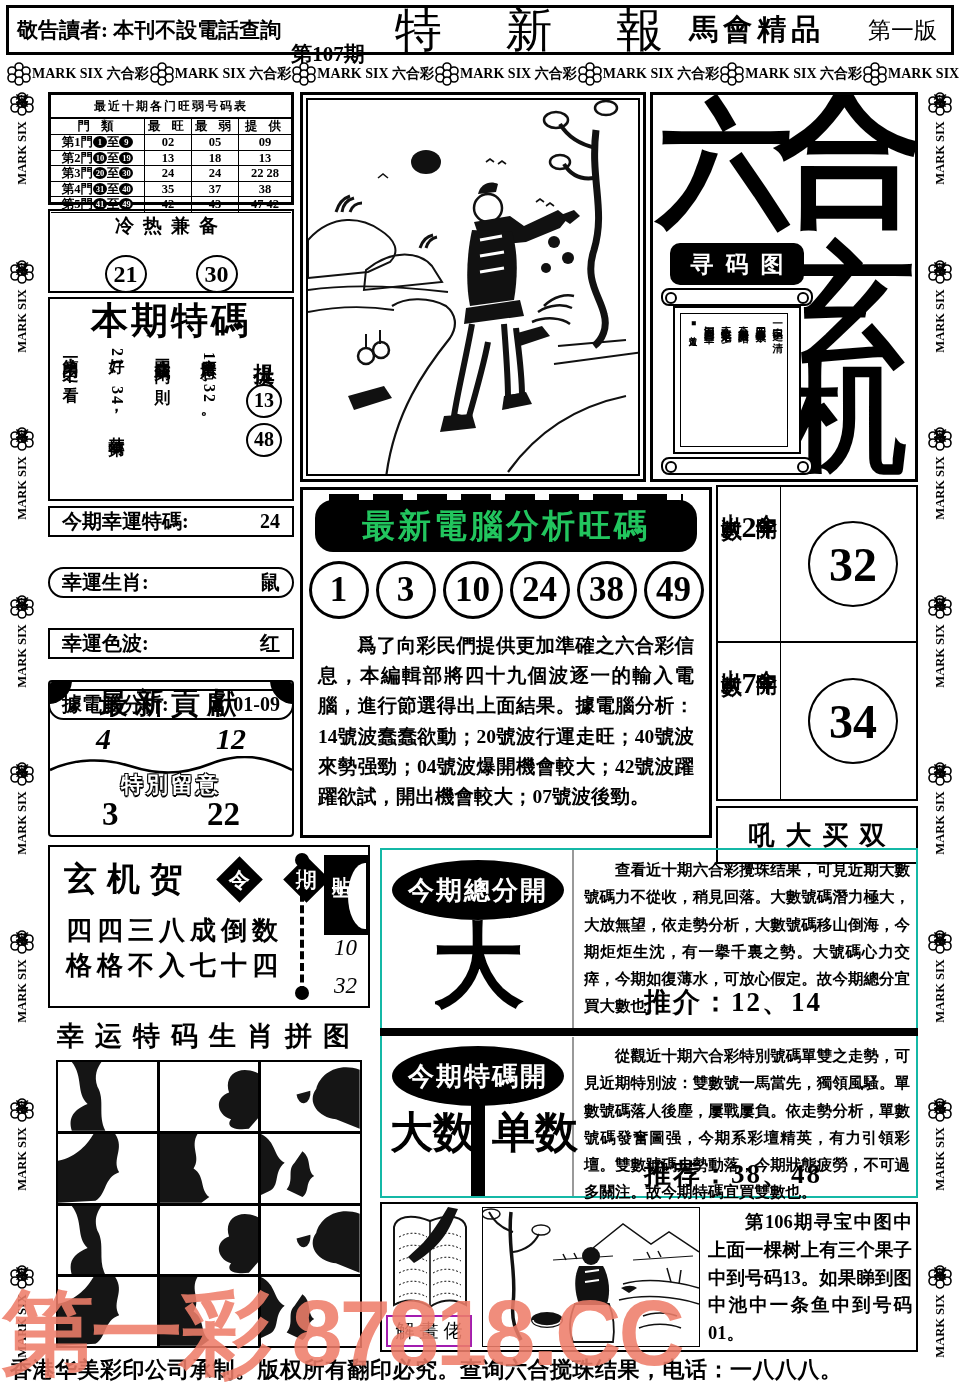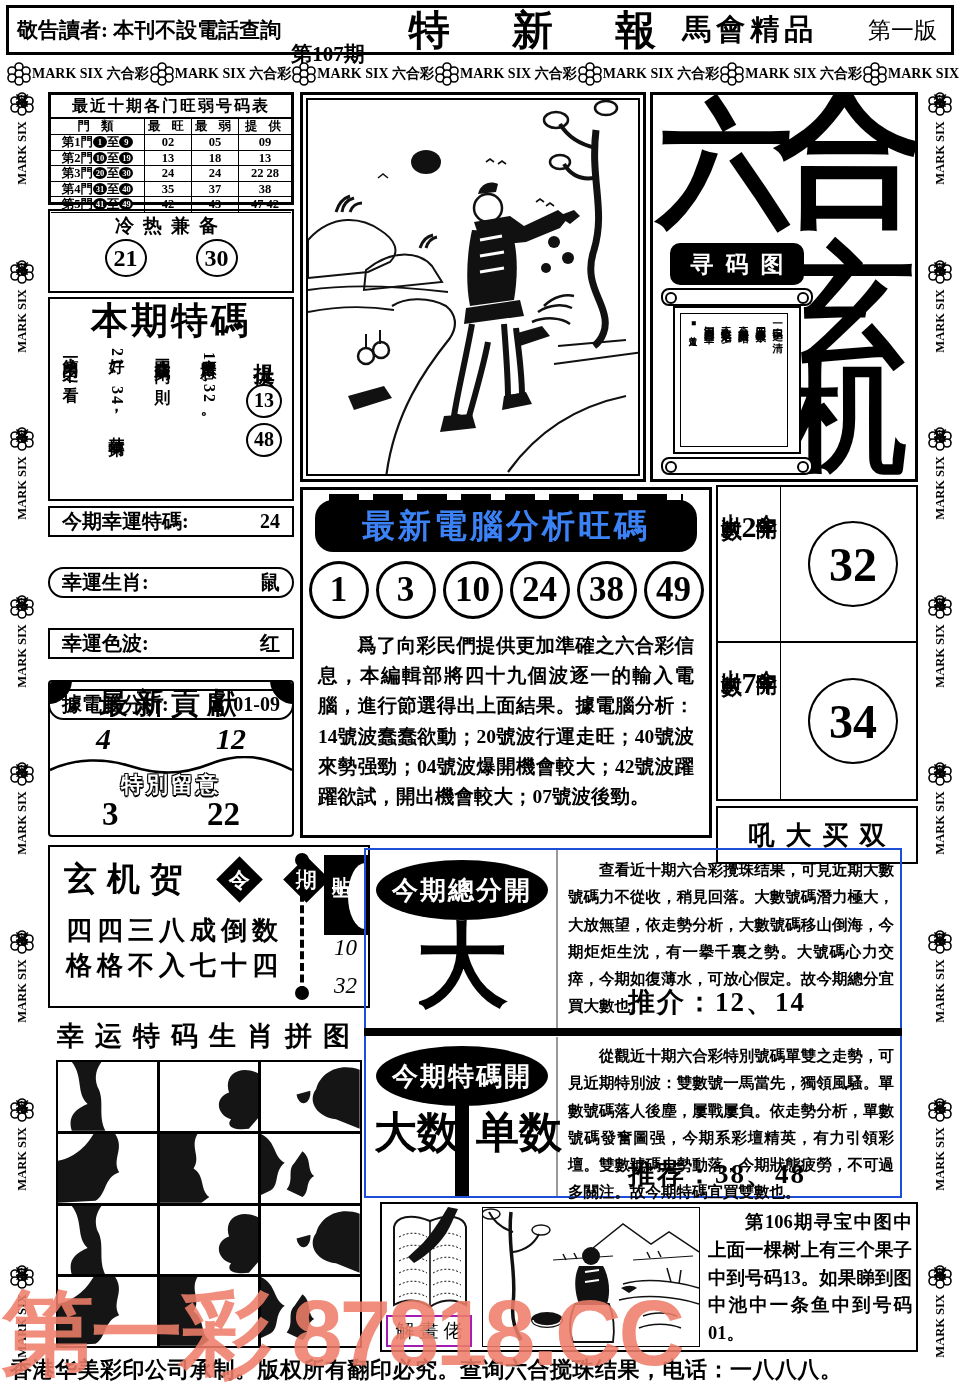--- a/index.html
+++ b/index.html
@@ -6,49 +6,49 @@
   #page{position:relative;width:962px;height:1388px;background:#fff;color:#000;
         font-family:"Liberation Serif",serif;overflow:hidden;margin:0 auto;}
   .abs{position:absolute;}
   svg{display:block;}
 
   
   .header{left:6px;top:5px;width:948px;height:50px;border:3px solid #000;
           display:flex;align-items:center;padding:0 8px;box-sizing:border-box;gap:10px;white-space:nowrap;}
   .h-notice{font-size:21px;font-weight:bold;}
   .h-issue{font-size:21px;font-weight:bold;margin-top:47px;}
-  .h-title{font-size:41px;font-weight:bold;letter-spacing:26px;margin-left:34px;}
+  .h-title{font-size:47px;font-weight:normal;letter-spacing:26px;margin-left:20px;}
   .h-sub{font-size:29px;font-weight:bold;letter-spacing:5px;margin-left:-10px;}
   .h-ed{font-size:23px;margin-left:auto;margin-right:6px;}
 
   
   .marquee{left:6px;top:60px;width:948px;height:28px;display:flex;align-items:center;
            justify-content:space-between;font-size:14px;font-weight:bold;}
   .marquee .mtx{letter-spacing:0px;white-space:nowrap;}
   .flower{display:inline-block;width:26px;height:24px;}
   .side{top:92px;width:44px;height:1266px;display:flex;flex-direction:column;
         justify-content:space-between;align-items:center;}
   .side.left{left:0;} .side.right{right:0;}
   .side-unit{display:flex;flex-direction:column;align-items:center;gap:2px;}
   .side-text{writing-mode:vertical-rl;transform:rotate(180deg);font-size:12.5px;font-weight:bold;white-space:nowrap;}
 
   
   .hot{left:48px;top:92px;width:246px;height:113px;border:3px solid #000;box-sizing:border-box;}
-  .hot-title{font-size:16px;font-weight:bold;text-align:center;letter-spacing:2px;height:22px;line-height:22px;border-bottom:2px solid #000;}
+  .hot-title{font-size:12px;font-weight:bold;text-align:center;letter-spacing:2px;height:22px;line-height:22px;border-bottom:2px solid #000;}
   .hot-grid{display:grid;grid-template-columns:94px 47px 47px 1fr;font-size:12.5px;font-weight:bold;text-align:center;}
   .hot-grid >div{border-bottom:1px solid #000;border-right:1px solid #000;height:14.5px;line-height:14.5px;overflow:hidden;}
   .hot-grid >div:nth-child(4n){border-right:none;}
   .hot-grid >div.hdr{height:15px;line-height:15px;letter-spacing:4px;}
   .chip{display:inline-block;background:#000;color:#fff;border-radius:50%;font-size:8.5px;
         min-width:12px;height:12px;line-height:12px;text-align:center;vertical-align:1px;padding:0 1px;font-weight:bold;}
 
   
   .coldhot{left:48px;top:209px;width:246px;height:84px;border:2px solid #000;box-sizing:border-box;}
   .ch-title{font-size:19px;font-weight:bold;text-align:center;letter-spacing:9px;margin-top:2px;}
-  .ch-nums{display:flex;justify-content:space-around;padding:0 30px;margin-top:0;}
+  .ch-nums{display:flex;justify-content:space-around;padding:0 30px;margin-top:16px;}
   .circle{border:2px solid #000;border-radius:50%;display:flex;align-items:center;justify-content:center;font-weight:bold;background:#fff;}
   .c36{width:38px;height:34px;font-size:24px;}
 
   
   .benqi{left:48px;top:297px;width:246px;height:204px;border:2px solid #000;box-sizing:border-box;}
   .bq-title{font-size:37px;font-weight:bold;text-align:center;letter-spacing:3px;line-height:1.1;margin-top:2px;}
   .bq-cols{display:flex;flex-direction:row-reverse;justify-content:space-between;padding:4px 10px 0 12px;height:150px;}
   .bq-col{writing-mode:vertical-rl;font-size:16px;font-weight:bold;letter-spacing:2px;line-height:1.1;}
   .bq-offer{display:flex;flex-direction:column;align-items:center;gap:5px;}
   .bq-offer .lab{writing-mode:vertical-rl;font-size:21px;font-weight:bold;letter-spacing:4px;}
@@ -97,21 +97,21 @@
   .pz svg{width:100%;height:100%;}
 
   
   .pic{left:300px;top:92px;width:346px;height:390px;border:3px solid #000;box-sizing:border-box;}
   .pic-inner{position:absolute;inset:3px;border:2px solid #000;overflow:hidden;}
 
   
   .computer{left:300px;top:487px;width:412px;height:351px;border:3px solid #000;box-sizing:border-box;}
   .cp-tabs{height:12px;margin:4px 26px 0;background:repeating-linear-gradient(90deg,#000 0 30px,transparent 30px 44px);}
   .cp-banner{margin:-6px 12px 0;height:52px;background:#000;border-radius:18px;display:flex;align-items:center;
-             justify-content:center;color:#3b82f6;font-size:33px;font-weight:bold;letter-spacing:3px;position:relative;}
+             justify-content:center;color:#22c55e;font-size:33px;font-weight:bold;letter-spacing:3px;position:relative;}
   .cp-circles{display:flex;justify-content:center;gap:7px;margin-top:9px;}
   .c54{width:54px;height:52px;font-size:35px;border-width:3px;}
   .cp-text{margin:12px 15px 0;font-size:19.5px;line-height:1.55;text-align:justify;text-indent:2em;font-weight:bold;}
 
   
   .masthead{left:650px;top:92px;width:268px;height:390px;border:3px solid #000;box-sizing:border-box;overflow:hidden;}
   .mh-char{position:absolute;font-weight:900;line-height:1;font-family:"Liberation Serif",serif;}
   .mh-0{left:4px;top:2px;font-size:136px;}
   .mh-1{left:122px;top:-14px;font-size:150px;}
   .mh-2{left:132px;top:146px;font-size:130px;}
@@ -136,21 +136,21 @@
   .ct-labels{display:flex;flex-direction:row-reverse;justify-content:center;gap:7px;margin-top:10px;}
   .ct-labels span{writing-mode:vertical-rl;font-size:21px;font-weight:bold;letter-spacing:3px;}
   .ct-count{text-align:center;font-size:30px;font-weight:bold;margin-top:4px;}
   .ct-circle{position:absolute;right:18px;top:50%;transform:translateY(-50%);width:86px;height:82px;font-size:48px;}
 
   
   .houda{left:716px;top:806px;width:202px;height:58px;border:2px solid #000;box-sizing:border-box;
          display:flex;align-items:center;justify-content:center;font-size:26px;font-weight:bold;letter-spacing:11px;text-indent:11px;background:#fff;}
 
   
-  .analysis{left:364px;top:848px;width:538px;height:350px;border:2px solid #1d4ed8;box-sizing:border-box;}
+  .analysis{left:380px;top:848px;width:538px;height:350px;border:2px solid #14b8a6;box-sizing:border-box;}
   .an-vline1{position:absolute;left:190px;top:0;height:180px;border-left:2px solid #999;}
   .an-vline2{position:absolute;left:190px;top:187px;bottom:0;border-left:2px solid #999;}
   .an-hbar{position:absolute;left:-2px;right:-2px;top:178px;height:8px;background:#000;}
   .badge{position:absolute;left:10px;width:172px;height:60px;background:#000;border-radius:50%;
          display:flex;align-items:center;justify-content:center;color:#fff;font-size:26px;font-weight:bold;letter-spacing:2px;}
   .bg1{top:10px;} .bg2{top:196px;}
   .zf-big{position:absolute;left:28px;top:66px;width:136px;text-align:center;font-size:92px;font-weight:bold;line-height:1.1;}
   .an-text{position:absolute;left:202px;width:326px;font-size:15.5px;line-height:1.76;text-align:justify;
            text-indent:2em;font-weight:600;font-family:"Liberation Serif",serif;}
   .tx1{top:6px;} .tx2{top:192px;}

